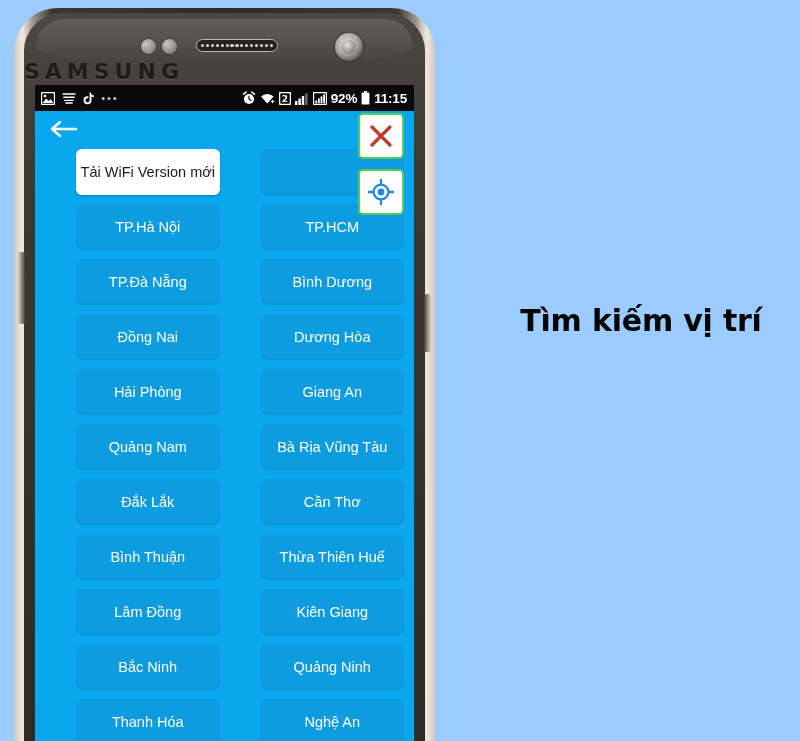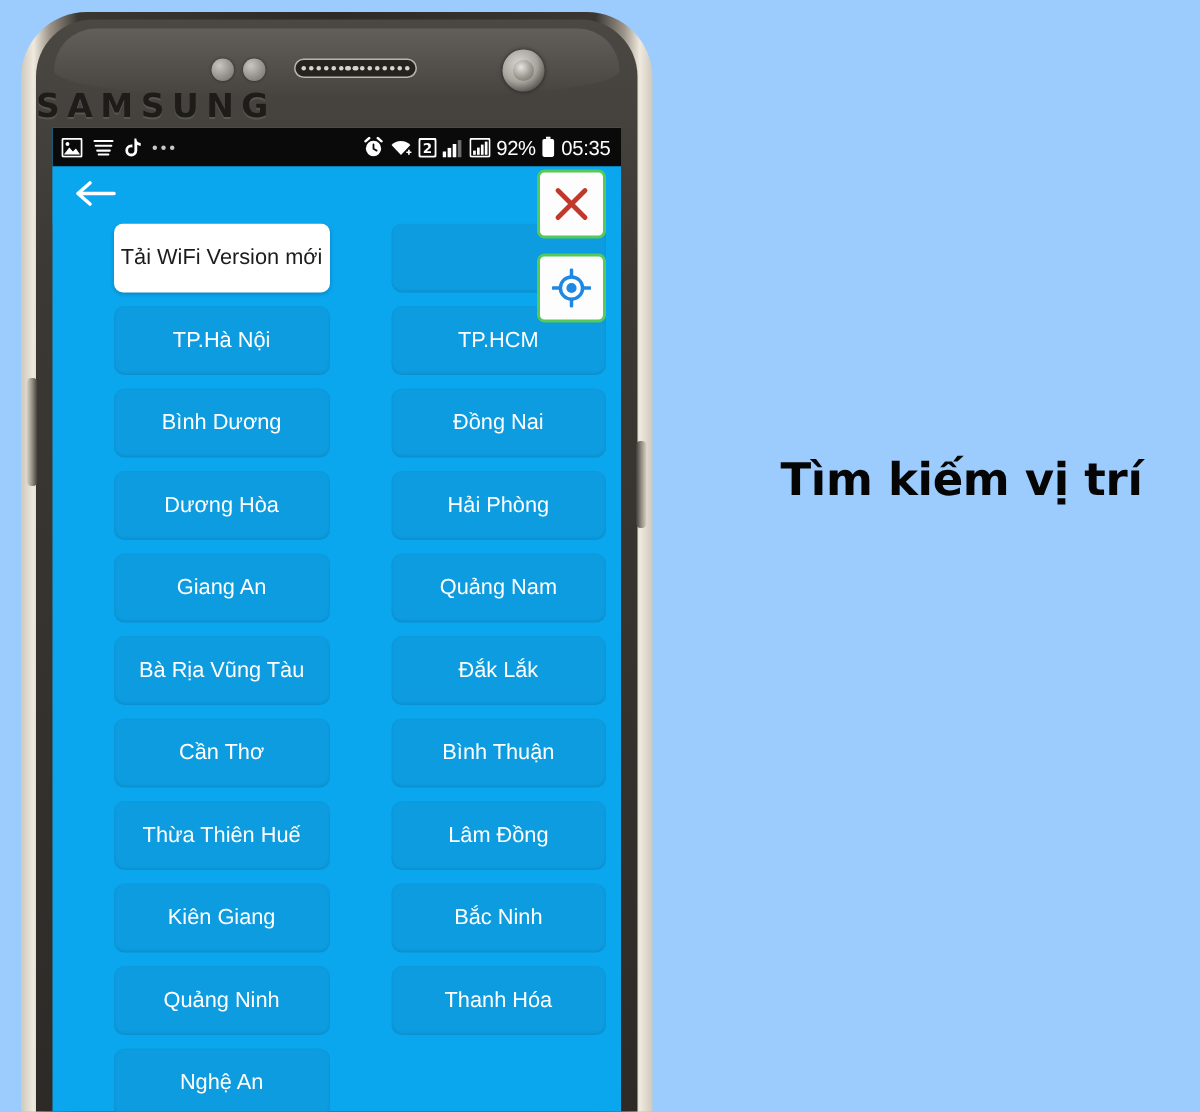--- a/index.html
+++ b/index.html
@@ -102,21 +102,21 @@
   
   #status-bar {
     height: 26px; background: #0a0a0a; color: #fff;
     display: flex; align-items: center; justify-content: space-between;
     padding: 0 7px 0 6px;
     font-size: 12.5px;
   }
   .sb-left, .sb-right { display: flex; align-items: center; }
   .sb-left { gap: 7px; }
   .sb-right { gap: 4px; }
-  .sb-right .txt { font-size: 13.5px; letter-spacing: -.2px; }
+  .sb-right .txt { font-size: 13.5px; letter-spacing: -.2px; font-weight: bold; }
   .sb-ico { display: inline-flex; align-items: center; }
 
   
   #app-bar { position: relative; height: 38px; background: #0aa7ef; }
   #back-arrow {
     position: absolute; left: 14px; top: 6px;
     width: 30px; height: 24px;
   }
   #action-buttons {
     position: absolute; right: 10px; top: 2px;
@@ -277,21 +277,21 @@
             <rect x="10.2" y="2.4" width="1.8" height="8.8" fill="#fff"></rect>
           </svg>
         </span>
         <span class="txt">92%</span>
         <span class="sb-ico">
           <svg width="9" height="14" viewBox="0 0 9 14">
             <rect x="3" y="0" width="3" height="1.6" fill="#fff"></rect>
             <rect x="0.6" y="1.6" width="7.8" height="12" rx="1.2" fill="#fff"></rect>
           </svg>
         </span>
-        <span class="txt">05:35</span>
+        <span class="txt">11:15</span>
       </div>
     </div>
 
     <div id="app-bar">
       <div id="back-arrow">
         <svg width="30" height="24" viewBox="0 0 30 24">
           <path d="M3 12 H27 M3 12 L11 5 M3 12 L11 19" stroke="#ffffff" stroke-width="2.4" fill="none" stroke-linecap="round" stroke-linejoin="round"></path>
         </svg>
       </div>
 
@@ -310,20 +310,21 @@
         </div>
       </div>
     </div>
 
     <div id="grid">
       <div class="tile wifi-tile">Tải WiFi Version mới</div>
       <div class="tile blank"></div>
 
       <div class="tile">TP.Hà Nội</div>
       <div class="tile">TP.HCM</div>
+      <div class="tile">TP.Đà Nẵng</div>
       <div class="tile">Bình Dương</div>
       <div class="tile">Đồng Nai</div>
       <div class="tile">Dương Hòa</div>
       <div class="tile">Hải Phòng</div>
       <div class="tile">Giang An</div>
       <div class="tile">Quảng Nam</div>
       <div class="tile">Bà Rịa Vũng Tàu</div>
       <div class="tile">Đắk Lắk</div>
       <div class="tile">Cần Thơ</div>
       <div class="tile">Bình Thuận</div>

